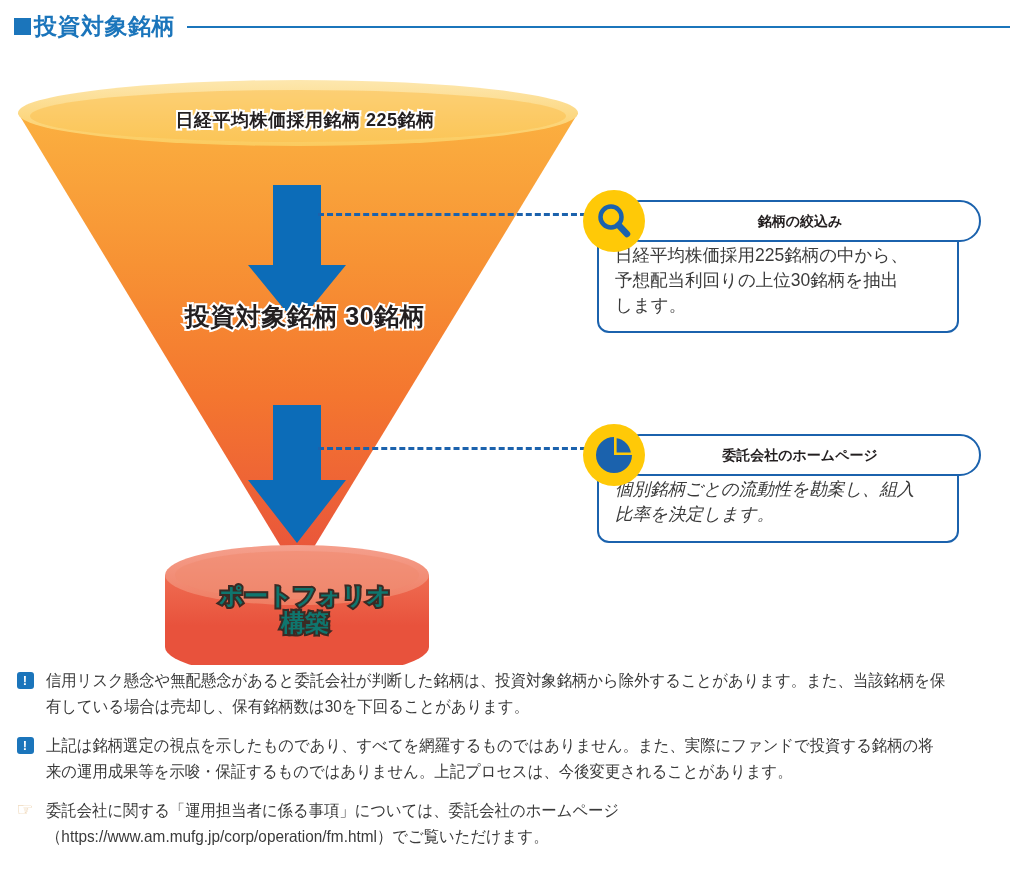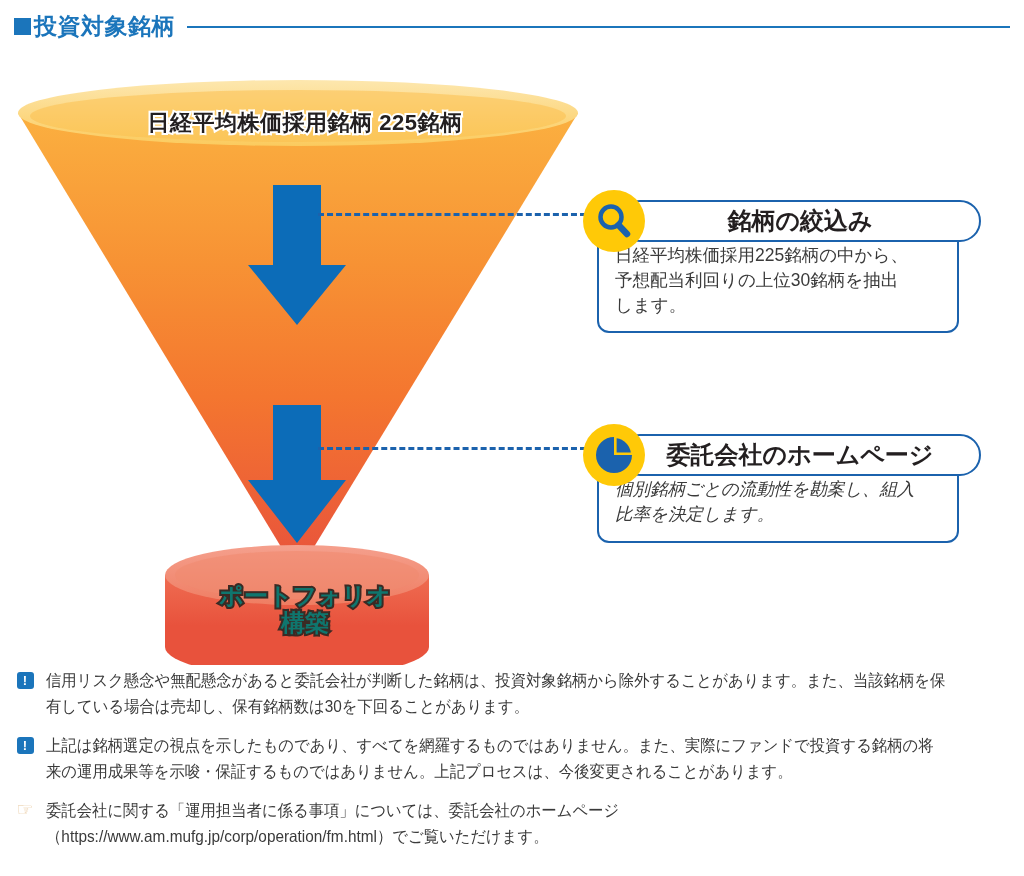--- a/index.html
+++ b/index.html
@@ -63,21 +63,21 @@
     color: #231f20;
     white-space: nowrap;
     -webkit-text-stroke: 4px #ffffff;
     paint-order: stroke fill;
   }
   .funnel-label span { position: relative; }
 
   .label-top {
     left: 0; top: 33px;
     width: 590px;
-    font-size: 22px;
+    font-size: 18px;
     letter-spacing: 0.5px;
   }
   .label-mid {
     left: 0; top: 225px;
     width: 590px;
     font-size: 25px;
     letter-spacing: 0.5px;
   }
   .label-bottom {
     left: 0; top: 508px;
@@ -116,21 +116,21 @@
     background: #ffffff;
     box-sizing: border-box;
     z-index: 2;
   }
   .callout-title {
     position: absolute;
     left: 0; top: 0;
     width: 362px; height: 42px;
     line-height: 42px;
     text-align: center;
-    font-size: 24px;
+    font-size: 14px;
     font-weight: bold;
     color: #231f20;
     z-index: 4;
   }
   .callout-text-box {
     position: absolute;
     left: 14px; top: 21px;
     width: 362px;
     border: 2px solid #1b62ad;
     border-radius: 12px;
@@ -256,20 +256,23 @@
     <g>
       <path d="M 155,500 L 155,572 A 132,30 0 0 0 419,572 L 419,500 Z" fill="url(#gradCylBody)"></path>
       <ellipse cx="287" cy="500" rx="132" ry="30" fill="url(#gradCylTop)"></ellipse>
       <ellipse cx="287" cy="500" rx="122" ry="24" fill="#f08a70" opacity="0.6"></ellipse>
     </g>
   </svg>
 
   <div class="funnel-label label-top">
     <span>日経平均株価採用銘柄 225銘柄</span>
   </div>
+  <div class="funnel-label label-mid">
+    <span>投資対象銘柄 30銘柄</span>
+  </div>
   <div class="funnel-label label-bottom">
     <span style="white-space:pre-line;">ポートフォリオ
 構築</span>
   </div>
 </div>
 
 <div class="dash-line" style="left:318px; top:213px; width:268px;"></div>
 <div class="dash-line" style="left:318px; top:447px; width:268px;"></div>
 
 <div class="callout" style="left:583px; top:190px;">

